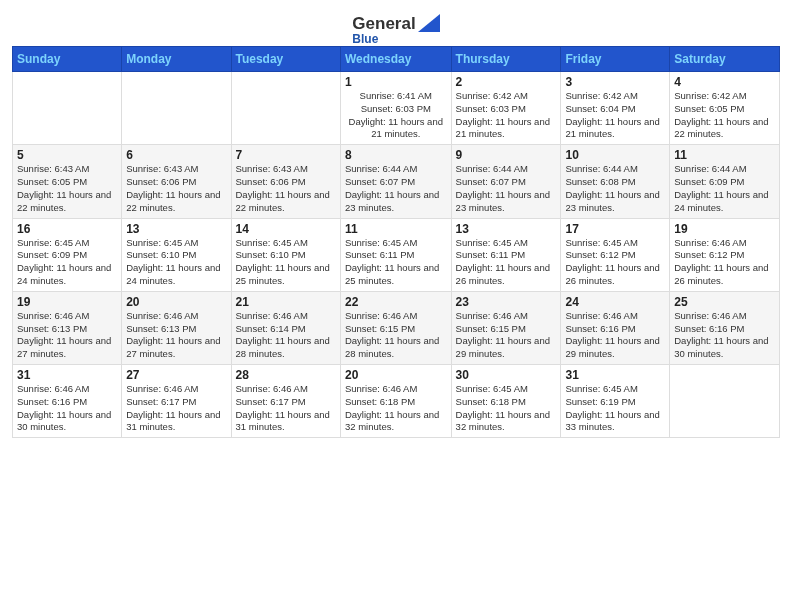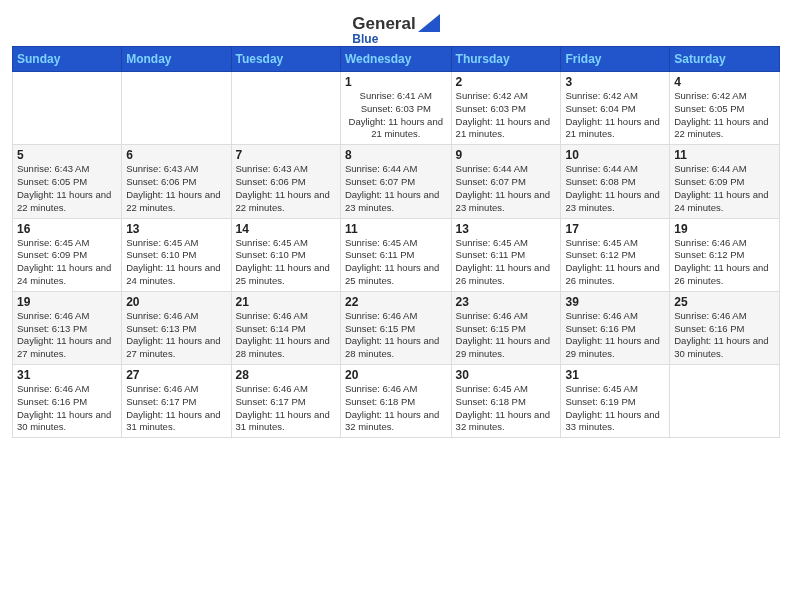--- a/index.html
+++ b/index.html
@@ -250,21 +250,21 @@
 Sunset: 6:15 PM
 Daylight: 11 hours and 28 minutes.</div>
           </td>
           <td>
             <span class="day-num">23</span>
             <div class="day-info" style="white-space: pre-line;">Sunrise: 6:46 AM
 Sunset: 6:15 PM
 Daylight: 11 hours and 29 minutes.</div>
           </td>
           <td>
-            <span class="day-num">39</span>
+            <span class="day-num">24</span>
             <div class="day-info" style="white-space: pre-line;">Sunrise: 6:46 AM
 Sunset: 6:16 PM
 Daylight: 11 hours and 29 minutes.</div>
           </td>
           <td>
             <span class="day-num">25</span>
             <div class="day-info" style="white-space: pre-line;">Sunrise: 6:46 AM
 Sunset: 6:16 PM
 Daylight: 11 hours and 30 minutes.</div>
           </td>

